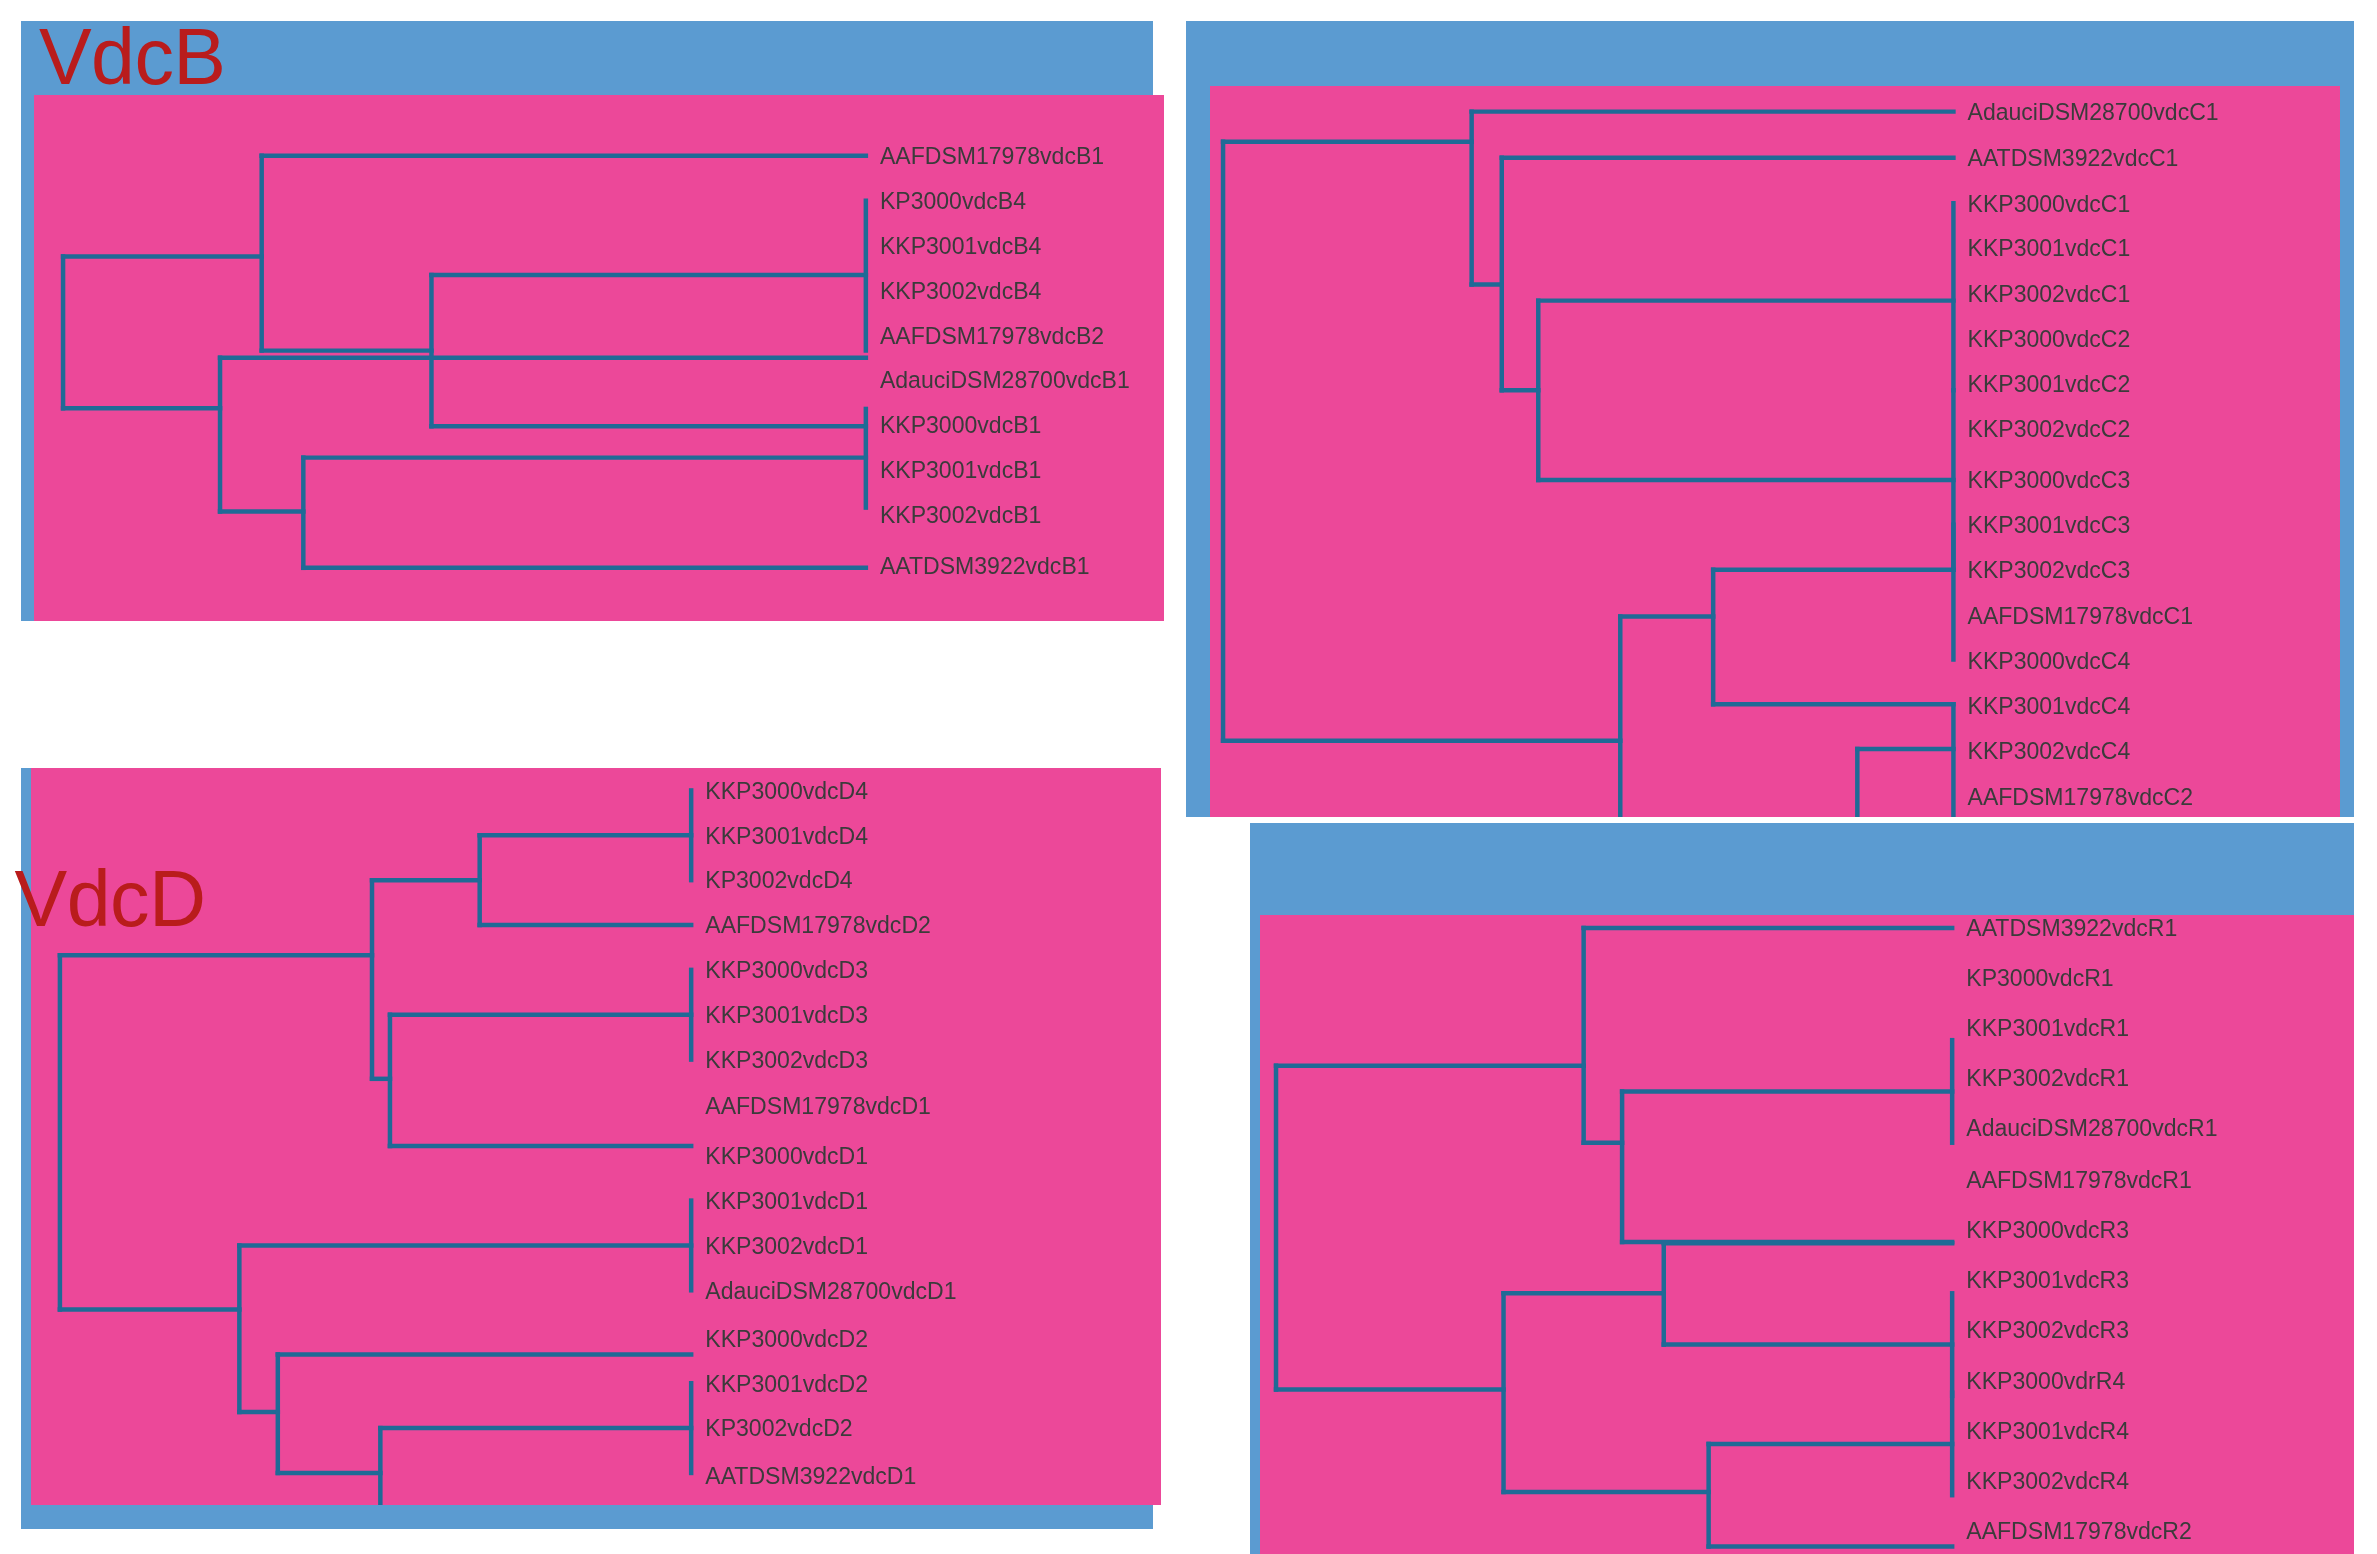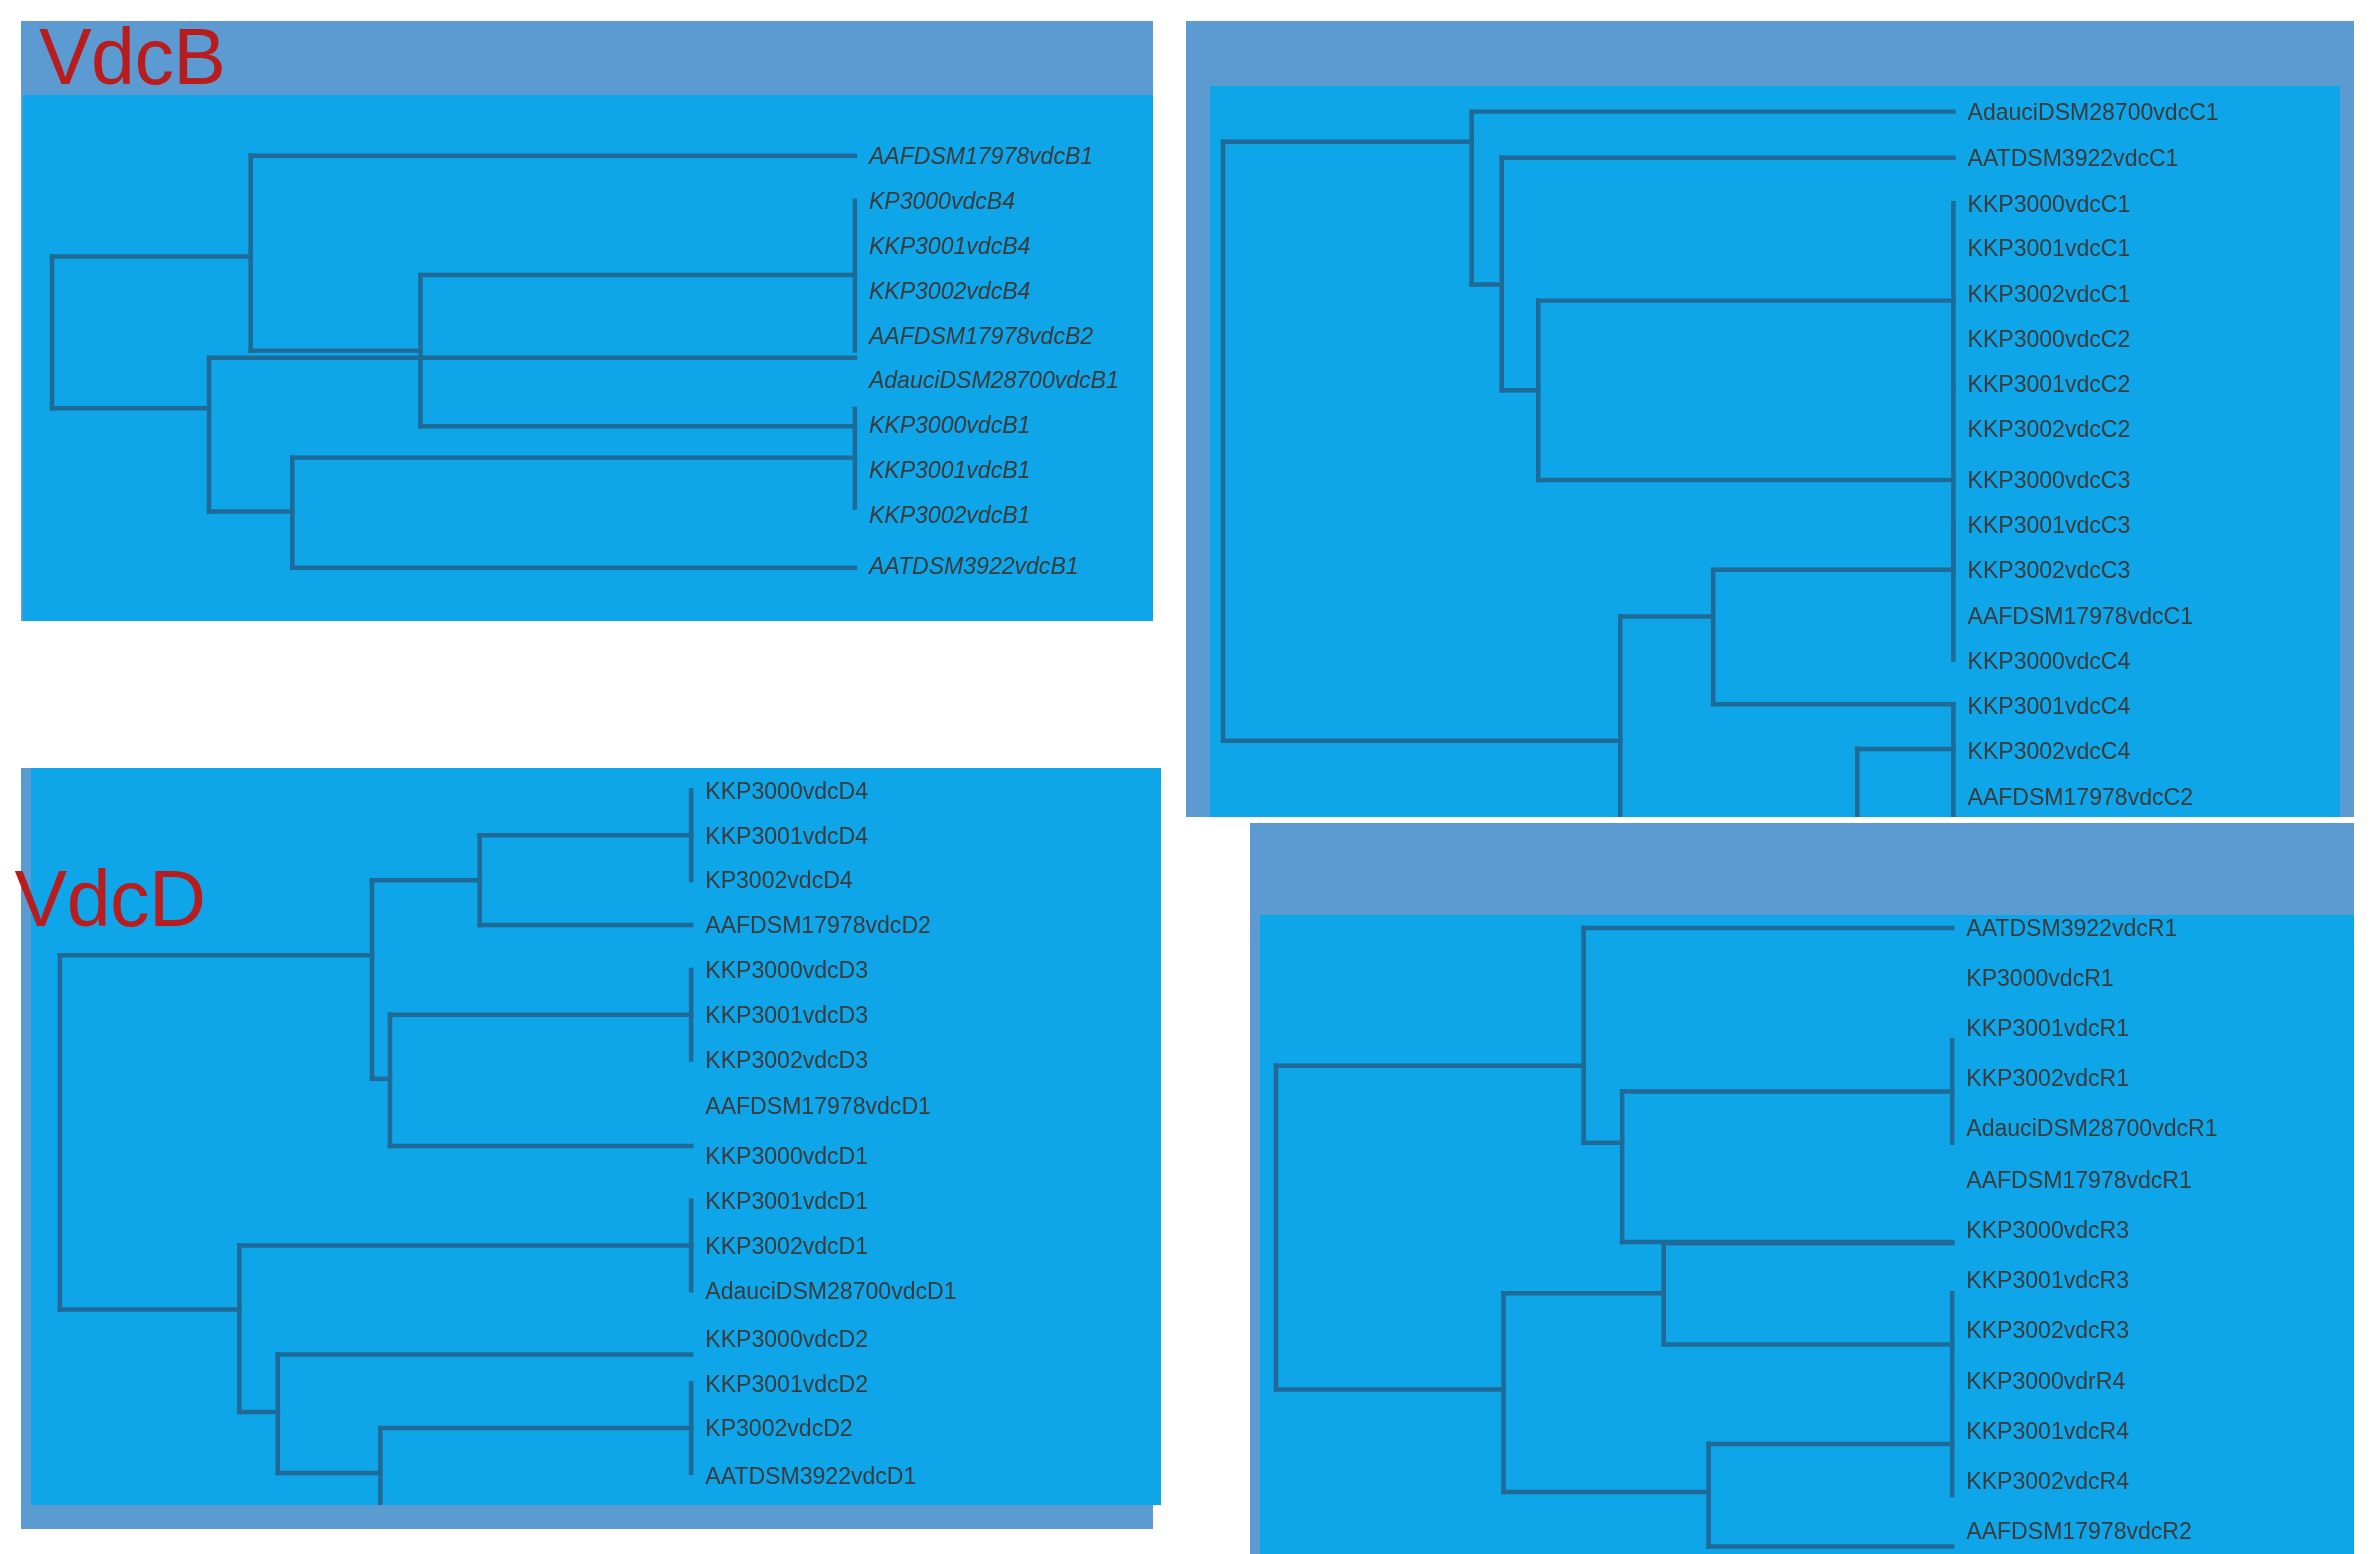--- a/index.html
+++ b/index.html
@@ -1,33 +1,33 @@
 <!DOCTYPE html>
 <html style="font-size:10.3px"><head>
 <meta charset="utf-8">
 <style>
   html,body{margin:0;padding:0;background:#ffffff;}
   body{width:2377px;height:1555px;position:relative;
        font-family:"Liberation Sans","DejaVu Sans",sans-serif;
        overflow:hidden;}
   .panel{position:absolute;box-sizing:border-box;}
   .panel-bg{position:absolute;background:#5b9bd1;}
-  .panel-plot{position:absolute;background:#0ea5e9;overflow:hidden;}
+  .panel-plot{position:absolute;background:#ec4899;overflow:hidden;}
   .panel-title{position:absolute;color:#b91c1c;font-weight:400;
                letter-spacing:-0.6px;line-height:1;white-space:nowrap;}
   svg{display:block;position:absolute;top:0;left:0;}
   .leaf-label{font-family:"Liberation Sans","DejaVu Sans",sans-serif;
               fill:#3b3b3b;}
 </style>
 </head>
 <body>
 
 <div class="panel" style="left:21px;top:20.5px;width:1132px;height:600px;">
   <div class="panel-bg" style="left:0;top:0;width:1132px;height:600px;"></div>
-  <div class="panel-plot" style="left:2px;top:74px;width:1130px;height:526px;font-style:italic;">
+  <div class="panel-plot" style="left:13px;top:74px;width:1130px;height:526px;">
     <svg width="1130" height="526" viewBox="0 0 1763 821">
       <g fill="none" stroke="#1f6a96" stroke-width="7" stroke-linecap="square">
 
         <path d="M 45 252 L 45 489"></path>
         <path d="M 45 252 L 355 252"></path>
         <path d="M 45 489 L 290 489"></path>
 
         <path d="M 355 95 L 355 399"></path>
         <path d="M 355 95 L 1298 95"></path>
         <path d="M 355 399 L 620 399"></path>

